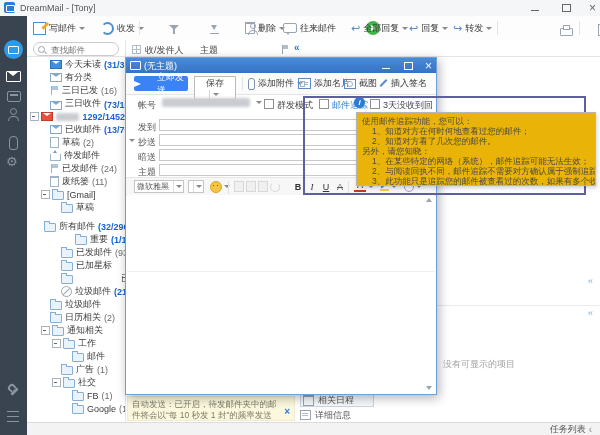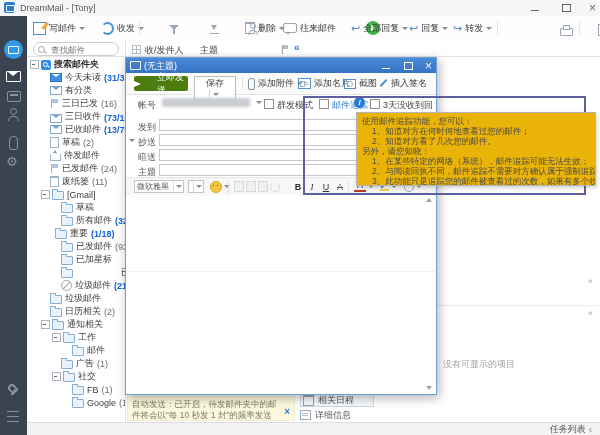--- a/index.html
+++ b/index.html
@@ -137,21 +137,21 @@
              display:flex;align-items:center;justify-content:flex-end;gap:3px;padding-right:8px;box-sizing:border-box;color:#555;}
   .chev-l::before{content:"‹";color:#888;font-size:10px;}
 
   
   .compose{left:125px;top:57px;width:312px;height:338px;background:#fff;border:1px solid #6ea0d8;
            box-shadow:2px 3px 10px rgba(0,0,0,.3);box-sizing:border-box;}
   .ctitle{position:absolute;left:0;top:0;width:100%;height:15px;background:linear-gradient(#4a8bd8,#3572c4);}
   .ctitle .cmailico{position:absolute;left:4px;top:3px;width:9px;height:7px;border:1px solid #fff;border-radius:1px;}
   .ctitle .txt{position:absolute;left:18px;top:2px;color:#fff;}
   .ctoolbar{position:absolute;left:0;top:15px;width:100%;height:21px;background:#fbfbfc;border-bottom:1px solid #e4e4e4;}
-  .sendbtn{position:absolute;left:8px;top:3px;width:54px;height:15px;background:#4d7c0f;border-radius:2px;
+  .sendbtn{position:absolute;left:8px;top:3px;width:54px;height:15px;background:#3b82f6;border-radius:2px;
            display:flex;align-items:center;justify-content:center;gap:16px;color:#fff;}
   .ico-plane{width:0;height:0;border-left:7px solid #fff;border-top:3.5px solid transparent;border-bottom:3.5px solid transparent;}
   .savebox{position:absolute;left:68px;top:3px;width:42px;height:24px;border:1px solid #bcbcbc;background:#fff;
            display:flex;align-items:center;box-sizing:border-box;flex-direction:column;}
   .savebox .s-lbl{flex:1;text-align:center;color:#444;}
   .savebox .s-dd{width:11px;height:100%;border-left:1px solid #d5d5d5;display:flex;align-items:center;justify-content:center;}
   .csep{position:absolute;top:4px;width:1px;height:13px;background:#e2e2e2;}
   .cbtn{position:absolute;top:3px;height:15px;display:flex;align-items:center;gap:3px;color:#3c3c3c;}
   .ico-aclip{width:5px;height:10px;border:1.5px solid #7d92a8;border-radius:3px 3px 2px 2px;position:relative;display:inline-block;}
   .ico-card{width:11px;height:9px;border:1px solid #5b8cc8;position:relative;display:inline-block;}
@@ -289,44 +289,45 @@
     <input placeholder="查找邮件" style="">
   </div>
   <span class="abs ico-grid"></span>
   <span class="abs colhead" style="left:145px;">收/发件人</span>
   <span class="abs colhead" style="left:200px;">主题</span>
   <span class="abs ico-flag"></span>
   <span class="abs ico-collapse" style="left:294px;top:42px;"></span>
   <div class="abs vdiv"></div>
 
   <div class="abs tree" id="folder-tree">
-      <div class="trow" style="padding-left: 3px;">
-        <span class="exp"></span>
-        <span class="ti ti-search"></span>
-        <span class="lbl b">搜索邮件夹</span>
-      </div>
       <div class="trow" style="padding-left: 23px;">
         <span class="ti ti-mail-blue"></span>
         <span class="lbl">今天未读</span>
         <span class="cnt blue">(31/31)</span>
       </div>
       <div class="trow" style="padding-left: 23px;">
         <span class="ti ti-mail"></span>
         <span class="lbl">有分类</span>
       </div>
       <div class="trow" style="padding-left: 23px;">
         <span class="ti ti-flagsent"></span>
         <span class="lbl">三日已发</span>
         <span class="cnt">(16)</span>
       </div>
       <div class="trow" style="padding-left: 23px; align-items: flex-end;">
         <span class="ti ti-mail"></span>
         <span class="lbl">三日收件</span>
         <span class="cnt blue">(73/106)</span>
       </div>
+      <div class="trow" style="padding-left: 3px;">
+        <span class="exp"></span>
+        <span class="ti ti-mail-red"></span>
+        <span class="redact"></span>
+        <span class="cnt blue">1292/1452</span>
+      </div>
       <div class="trow" style="padding-left: 23px;">
         <span class="ti ti-mail"></span>
         <span class="lbl">已收邮件</span>
         <span class="cnt blue">(13/705)</span>
       </div>
       <div class="trow" style="padding-left: 23px;">
         <span class="ti ti-page"></span>
         <span class="lbl">草稿</span>
         <span class="cnt">(2)</span>
       </div>
@@ -346,26 +347,26 @@
       </div>
       <div class="trow" style="padding-left: 14px;">
         <span class="exp"></span>
         <span class="ti ti-folder"></span>
         <span class="lbl">[Gmail]</span>
       </div>
       <div class="trow" style="padding-left: 34px;">
         <span class="ti ti-folder"></span>
         <span class="lbl">草稿</span>
       </div>
-      <div class="trow" style="padding-left: 34px;">
+      <div class="trow" style="padding-left: 17px; margin-top: 6px;">
         <span class="ti ti-folder"></span>
         <span class="lbl">所有邮件</span>
         <span class="cnt blue">(32/296)</span>
       </div>
-      <div class="trow" style="padding-left: 28px;">
+      <div class="trow" style="padding-left: 48px;">
         <span class="ti ti-folder"></span>
         <span class="lbl">重要</span>
         <span class="cnt blue">(1/18)</span>
       </div>
       <div class="trow" style="padding-left: 34px;">
         <span class="ti ti-folder"></span>
         <span class="lbl">已发邮件</span>
         <span class="cnt">(93)</span>
       </div>
       <div class="trow" style="padding-left: 34px;">

